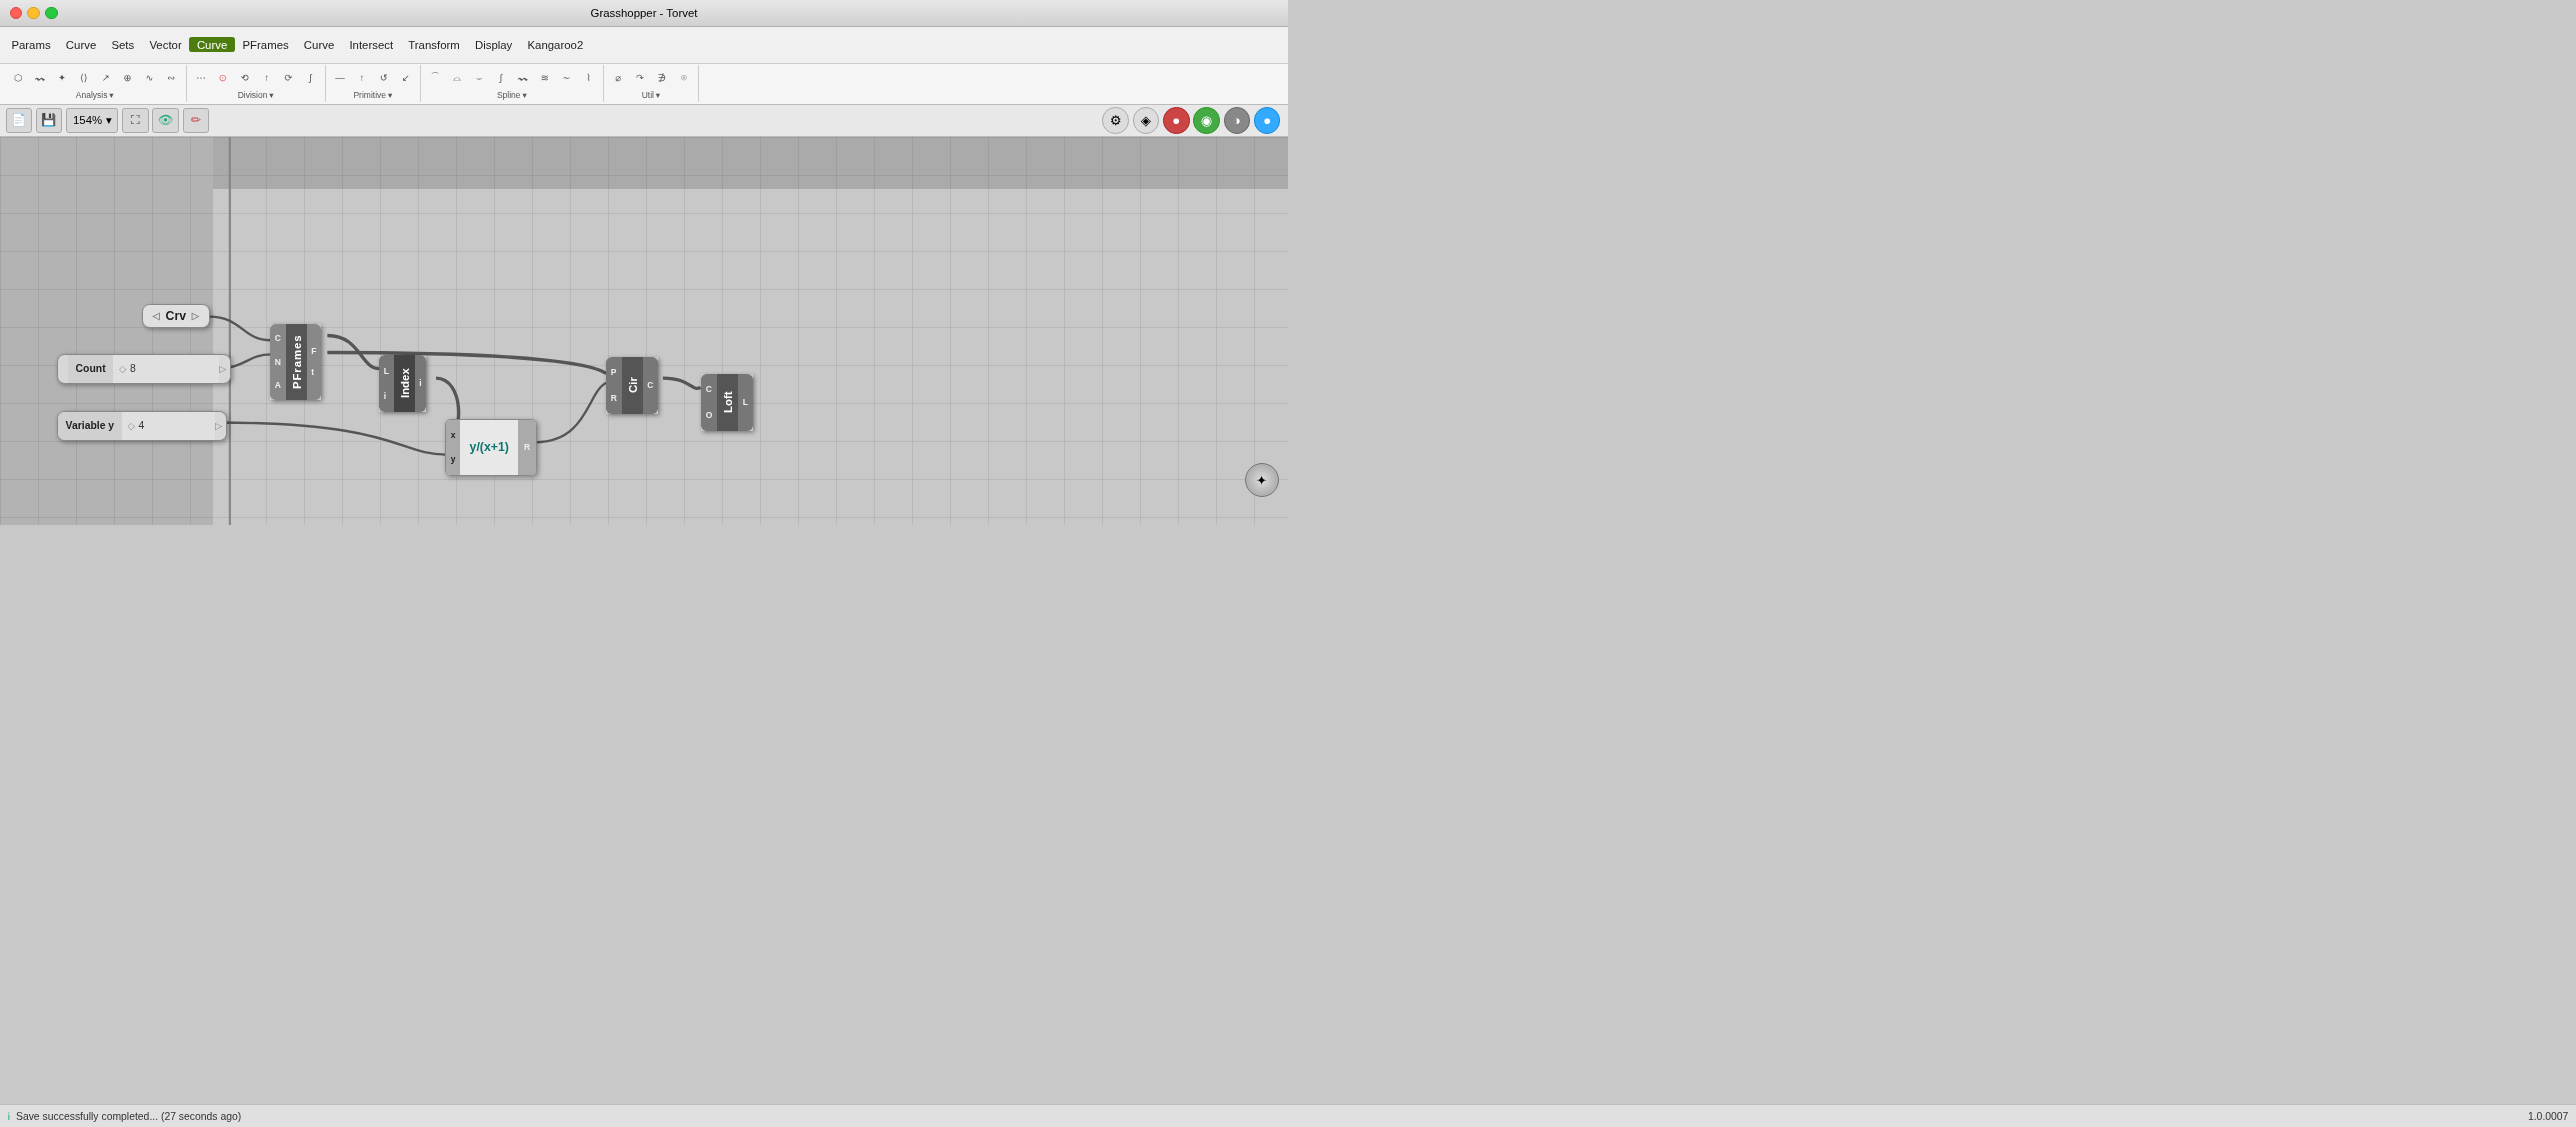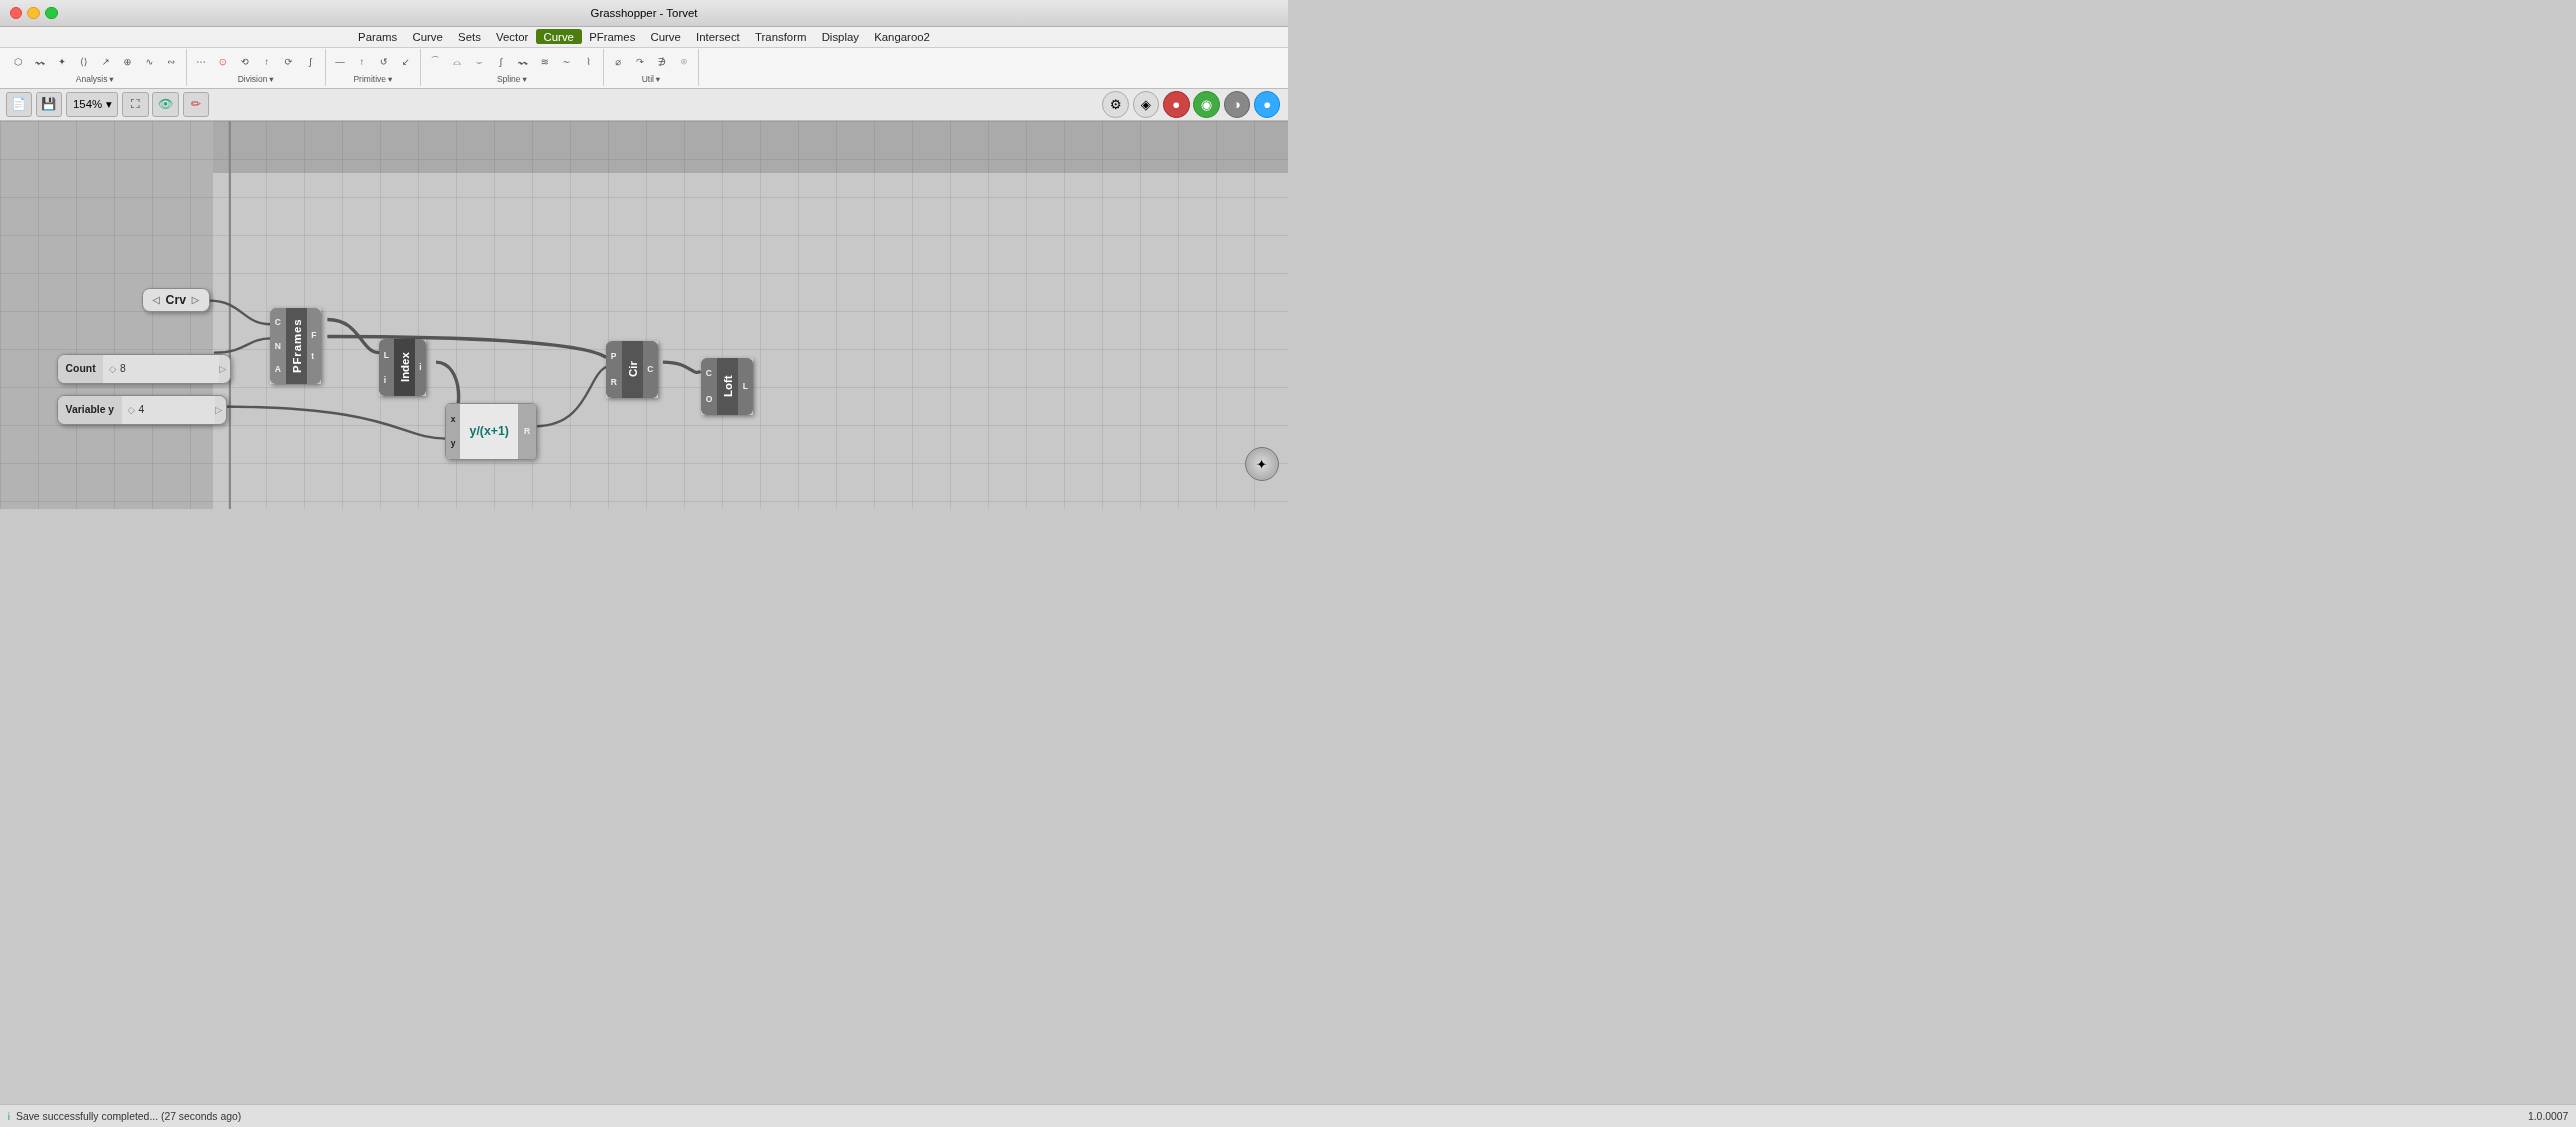--- a/index.html
+++ b/index.html
@@ -31,27 +31,26 @@
       gap: 5.7px;
     }
     .tl { width: 12.3px; height: 12.3px; border-radius: 50%; }
     .tl-red { background: #ff5f57; border: 0.9px solid #e0443e; }
     .tl-yellow { background: #ffbd2e; border: 0.9px solid #dea123; }
     .tl-green { background: #28c841; border: 0.9px solid #1aab29; }
 
     
     #menubar {
       width: 100%;
-      height: 21px;
+      height: 37px;
       background: #f0f0f0;
       display: flex;
       align-items: center;
       border-bottom: 0.9px solid #ccc;
       padding: 0 3.8px;
-      justify-content: center;
     }
     .menu-item {
       padding: 1.9px 7.6px;
       font-size: 11.4px;
       color: #222;
       cursor: pointer;
       border-radius: 2.8px;
     }
     .menu-item.active {
       background: #4d7c0f;
@@ -623,21 +622,21 @@
 
     <path class="wire-thick" d="M 700,255 C 730,255 730,270 740,265"></path>
   </svg>
 
   <div class="node-param" style="position:absolute; left:142px; top:167px;">
     <span style="margin-right:5.7px; font-size:9.5px; color:#888;">◁</span>
     <span>Crv</span>
     <span style="margin-left:5.7px; font-size:9.5px; color:#888;">▷</span>
   </div>
 
-  <div class="node-slider" style="position:absolute; left:57px; top:233px; width:174px;">
+  <div class="node-slider" style="position:absolute; left:57px; top:217px; width:174px;padding-left:10px;">
     <div class="node-slider-label">Count</div>
     <div class="node-slider-track">
       <span style="margin-right:3.8px; font-size:9.5px; color:#888;">◇</span>
       <span>8</span>
     </div>
     <span style="margin-right:3.8px; font-size:9.5px; color:#888;">▷</span>
   </div>
 
   <div class="node-slider" style="position:absolute; left:57px; top:274px; width:170px;">
     <div class="node-slider-label">Variable y</div>

